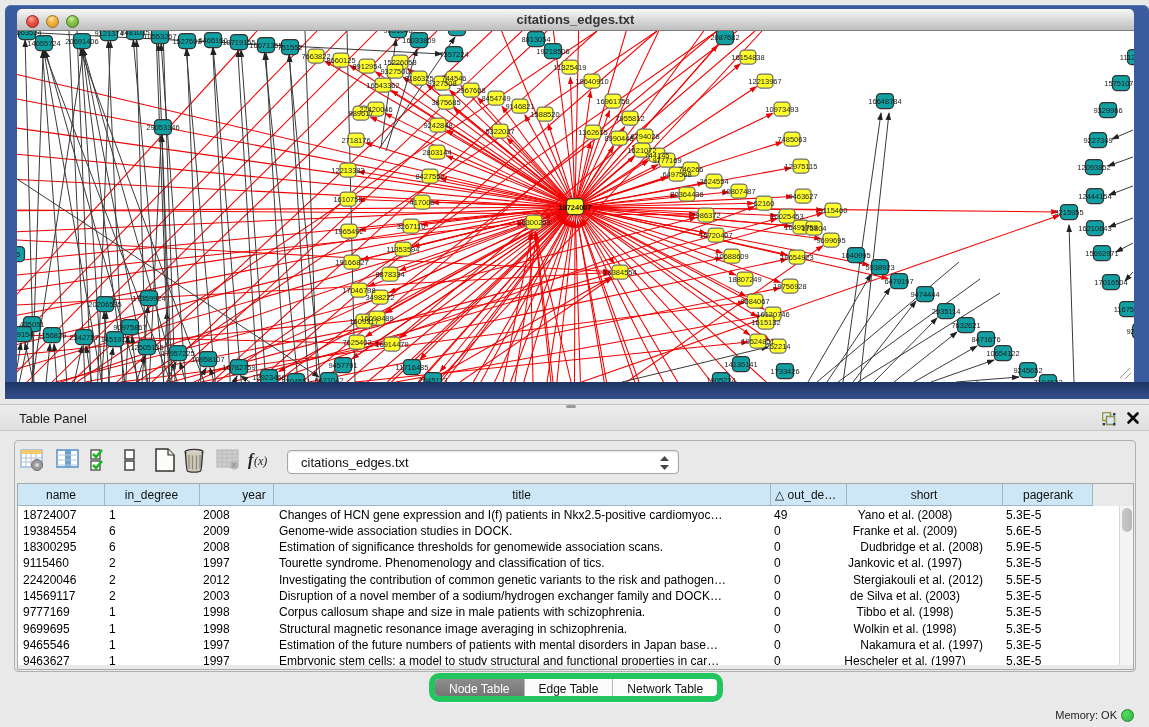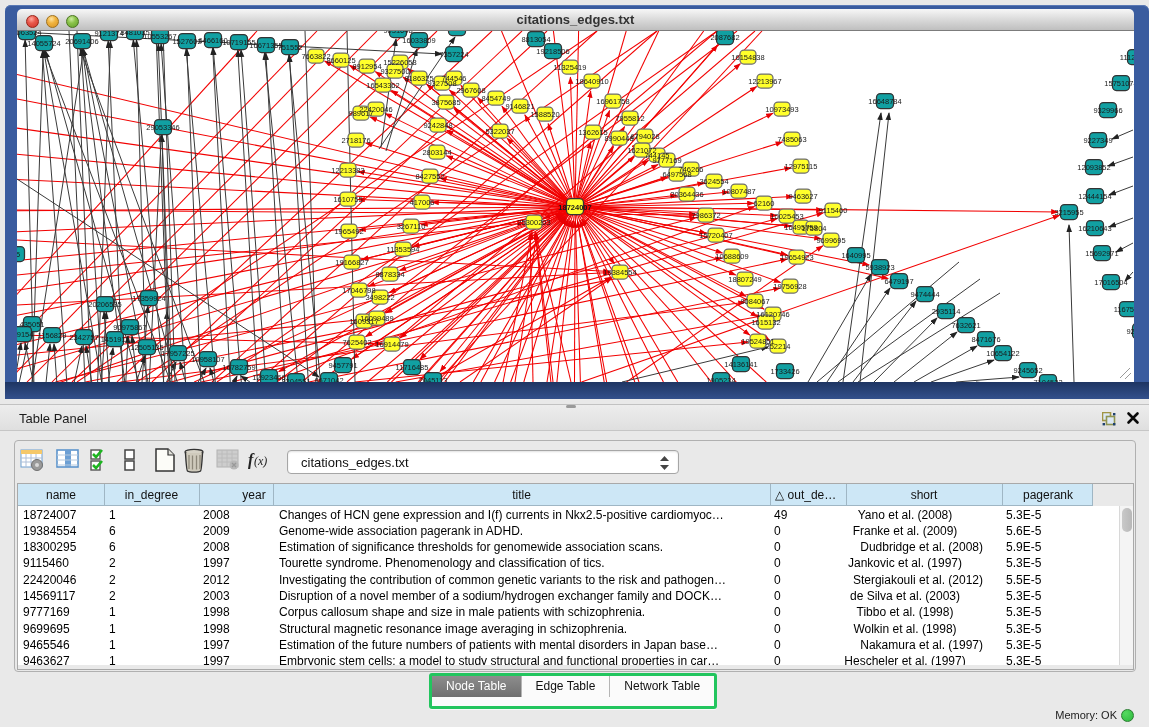--- a/index.html
+++ b/index.html
@@ -22,21 +22,21 @@
 #thead span{position:absolute;top:4px;font-size:12px;color:#111;text-align:center}
 #thead i{position:absolute;top:0;width:1px;height:22px;background:#9fb6c4;font-style:normal}
 #tbl{left:18px;top:506px;width:1101px;height:159px;background:#fff;overflow:hidden}
 #tblborder{left:17px;top:483px;width:1117px;height:187px;border:1px solid #a9a9a9;pointer-events:none}
 .row{position:absolute;left:0;width:1149px;height:16.3px}
 .row span{position:absolute;top:1px;font-size:12px;color:#000;white-space:nowrap}
 .ell{overflow:hidden;text-overflow:ellipsis}
 #vscroll{left:1119px;top:506px;width:15px;height:159px;background:#f4f4f4;border-left:1px solid #d8d8d8}
 #vscroll .th{position:absolute;left:2px;top:2px;width:10px;height:24px;background:linear-gradient(90deg,#c9c9c9,#b8b8b8);border-radius:5px}
 
-#tabs{left:429px;top:673px;height:36px;display:flex;border:3px solid #22c55e;border-radius:3px;overflow:hidden;background:#fbfbfb;box-shadow:0 1px 0 rgba(255,255,255,.7)}
+#tabs{left:429px;top:673px;height:29px;display:flex;border:6px solid #22c55e;border-radius:10px;overflow:hidden;background:#fbfbfb;box-shadow:0 1px 0 rgba(255,255,255,.7)}
 #tabs .tab{font-size:12px;color:#111;padding:3px 14px 0 14px;border-left:1px solid #b5b5b5;height:21px}
 #tabs .tab.sel{background:linear-gradient(#8d8d8d,#6f6f6f);color:#fff;border-left:none}
 #mem{right:32px;top:709px;font-size:11px;color:#222}
 #memdot{right:15px;top:709px;width:13px;height:13px;border-radius:50%;background:radial-gradient(circle at 35% 30%,#55da60,#2cb83c);border:1px solid #2a7d31}
 </style></head>
 <body>
 <div class="abs" id="frame">
     <div class="bottombar"></div>
   </div>
 <div class="abs" id="titlebar">
@@ -698,30 +698,30 @@
     <i style="left:255px"></i>
     <i style="left:752px"></i>
     <i style="left:828px"></i>
     <i style="left:984px"></i>
 </div>
 <div class="abs" id="tbl">
 <div class="row" style="top:0.5px">
 <span style="left:5px">18724007</span>
       <span style="left:91px">1</span>
       <span style="left:185px">2008</span>
-<span style="left:261px;width:488px" class="ell">Changes of HCN gene expression and I(f) currents in Nkx2.5-positive cardiomyoc…</span>
+<span style="left:261px;width:488px" class="ell">Changes of HCN gene expression and I(f) patients in Nkx2.5-positive cardiomyoc…</span>
       <span style="left:756px">49</span>
 <span style="left:809px;width:156px;text-align:center">Yano et al. (2008)</span>
       <span style="left:988px">5.3E-5</span>
     </div>
 <div class="row" style="top:16.8px">
 <span style="left:5px">19384554</span>
       <span style="left:91px">6</span>
       <span style="left:185px">2009</span>
-<span style="left:261px;width:488px" class="ell">Genome-wide association pagerank in ADHD.</span>
+<span style="left:261px;width:488px" class="ell">Genome-wide association studies in DOCK.</span>
       <span style="left:756px">0</span>
 <span style="left:809px;width:156px;text-align:center">Franke et al. (2009)</span>
       <span style="left:988px">5.6E-5</span>
     </div>
 <div class="row" style="top:33.1px">
 <span style="left:5px">18300295</span>
       <span style="left:91px">6</span>
       <span style="left:185px">2008</span>
 <span style="left:261px;width:488px" class="ell">Estimation of significance thresholds for genomewide association scans.</span>
       <span style="left:756px">0</span>

